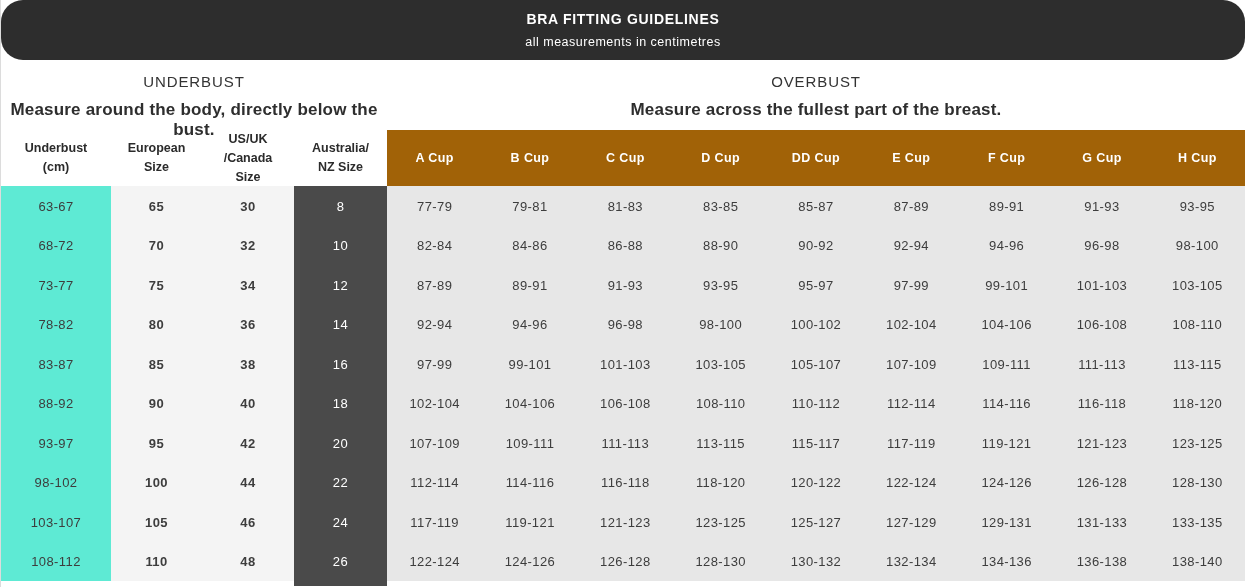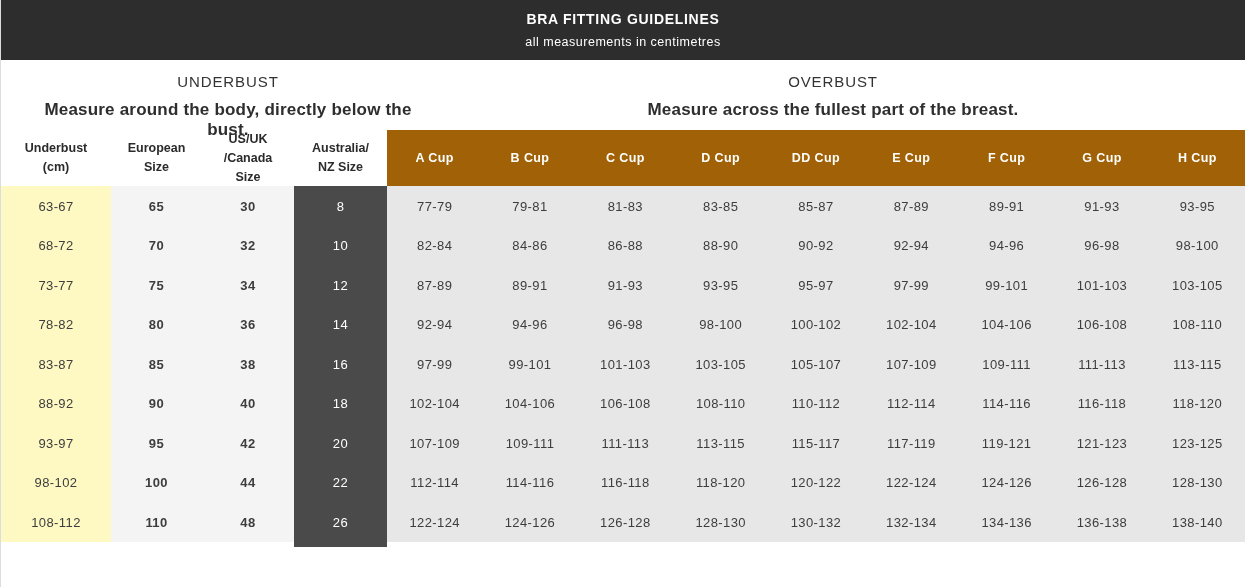--- a/index.html
+++ b/index.html
@@ -6,46 +6,46 @@
   html,body { background:#ffffff; }
   .page {
     width:1245px; height:587px; overflow:hidden; background:#ffffff;
     font-family:"Liberation Sans", sans-serif;
     border-left:1px solid #dcdcdc;
     position:relative;
   }
   
   .banner {
     height:60px; background:#2d2d2d; color:#ffffff;
-    display:flex; flex-direction:column; align-items:center; justify-content:center; gap:8px;
+    display:flex; flex-direction:column; align-items:center; justify-content:center; gap:8px;border-radius:22px;
   }
   .banner-title { font-size:14px; font-weight:bold; letter-spacing:0.7px; }
   .banner-subtitle { font-size:12.5px; font-weight:normal; letter-spacing:0.5px; }
 
   
-  .sections { display:flex; height:70px;margin-left:34px; }
+  .sections { display:flex; height:70px; }
   .section { text-align:center; padding-top:13px; }
   .section-left { width:386px; }
   .section-right { flex:1; }
   .section-title { font-size:15px; font-weight:normal; letter-spacing:0.9px; color:#333333; }
   .section-desc { margin-top:10px; font-size:17px; font-weight:bold; color:#2e2e2e; letter-spacing:0.2px; }
 
   
   table { width:100%; border-collapse:collapse; table-layout:fixed; }
   th {
     height:53px; font-size:12.5px; font-weight:bold; text-align:center;
     vertical-align:middle; padding:0 10px; line-height:1.5;
   }
   th.left-th { background:#ffffff; color:#2b2b2b; }
   th.cup-th  { background:#a16207; color:#ffffff; letter-spacing:0.4px; }
   td {
     height:39.5px; text-align:center; vertical-align:middle;
     font-size:13px; color:#3d3d3d; letter-spacing:0.4px; padding:0;
   }
-  td.col-underbust { background:#fef9c3; }
+  td.col-underbust { background:#5eead4; }
   td.col-light     { background:#f4f4f4;font-weight:bold; }
   td.col-aus       { background:#4a4a4a; color:#ffffff; }
   td.col-cup       { background:#e7e7e7; }
   tr.spacer-row td { height:5px; background:#ffffff; }
   tr.spacer-row td.col-aus { background:#4a4a4a; }
 </style>
 </head>
 <body>
 
 <div class="page">
@@ -214,20 +214,35 @@
           <td class="col-cup">114-116</td>
           <td class="col-cup">116-118</td>
           <td class="col-cup">118-120</td>
           <td class="col-cup">120-122</td>
           <td class="col-cup">122-124</td>
           <td class="col-cup">124-126</td>
           <td class="col-cup">126-128</td>
           <td class="col-cup">128-130</td>
         </tr>
         <tr>
+          <td class="col-underbust">103-107</td>
+          <td class="col-light">105</td>
+          <td class="col-light">46</td>
+          <td class="col-aus">24</td>
+          <td class="col-cup">117-119</td>
+          <td class="col-cup">119-121</td>
+          <td class="col-cup">121-123</td>
+          <td class="col-cup">123-125</td>
+          <td class="col-cup">125-127</td>
+          <td class="col-cup">127-129</td>
+          <td class="col-cup">129-131</td>
+          <td class="col-cup">131-133</td>
+          <td class="col-cup">133-135</td>
+        </tr>
+        <tr>
           <td class="col-underbust">108-112</td>
           <td class="col-light">110</td>
           <td class="col-light">48</td>
           <td class="col-aus">26</td>
           <td class="col-cup">122-124</td>
           <td class="col-cup">124-126</td>
           <td class="col-cup">126-128</td>
           <td class="col-cup">128-130</td>
           <td class="col-cup">130-132</td>
           <td class="col-cup">132-134</td>

